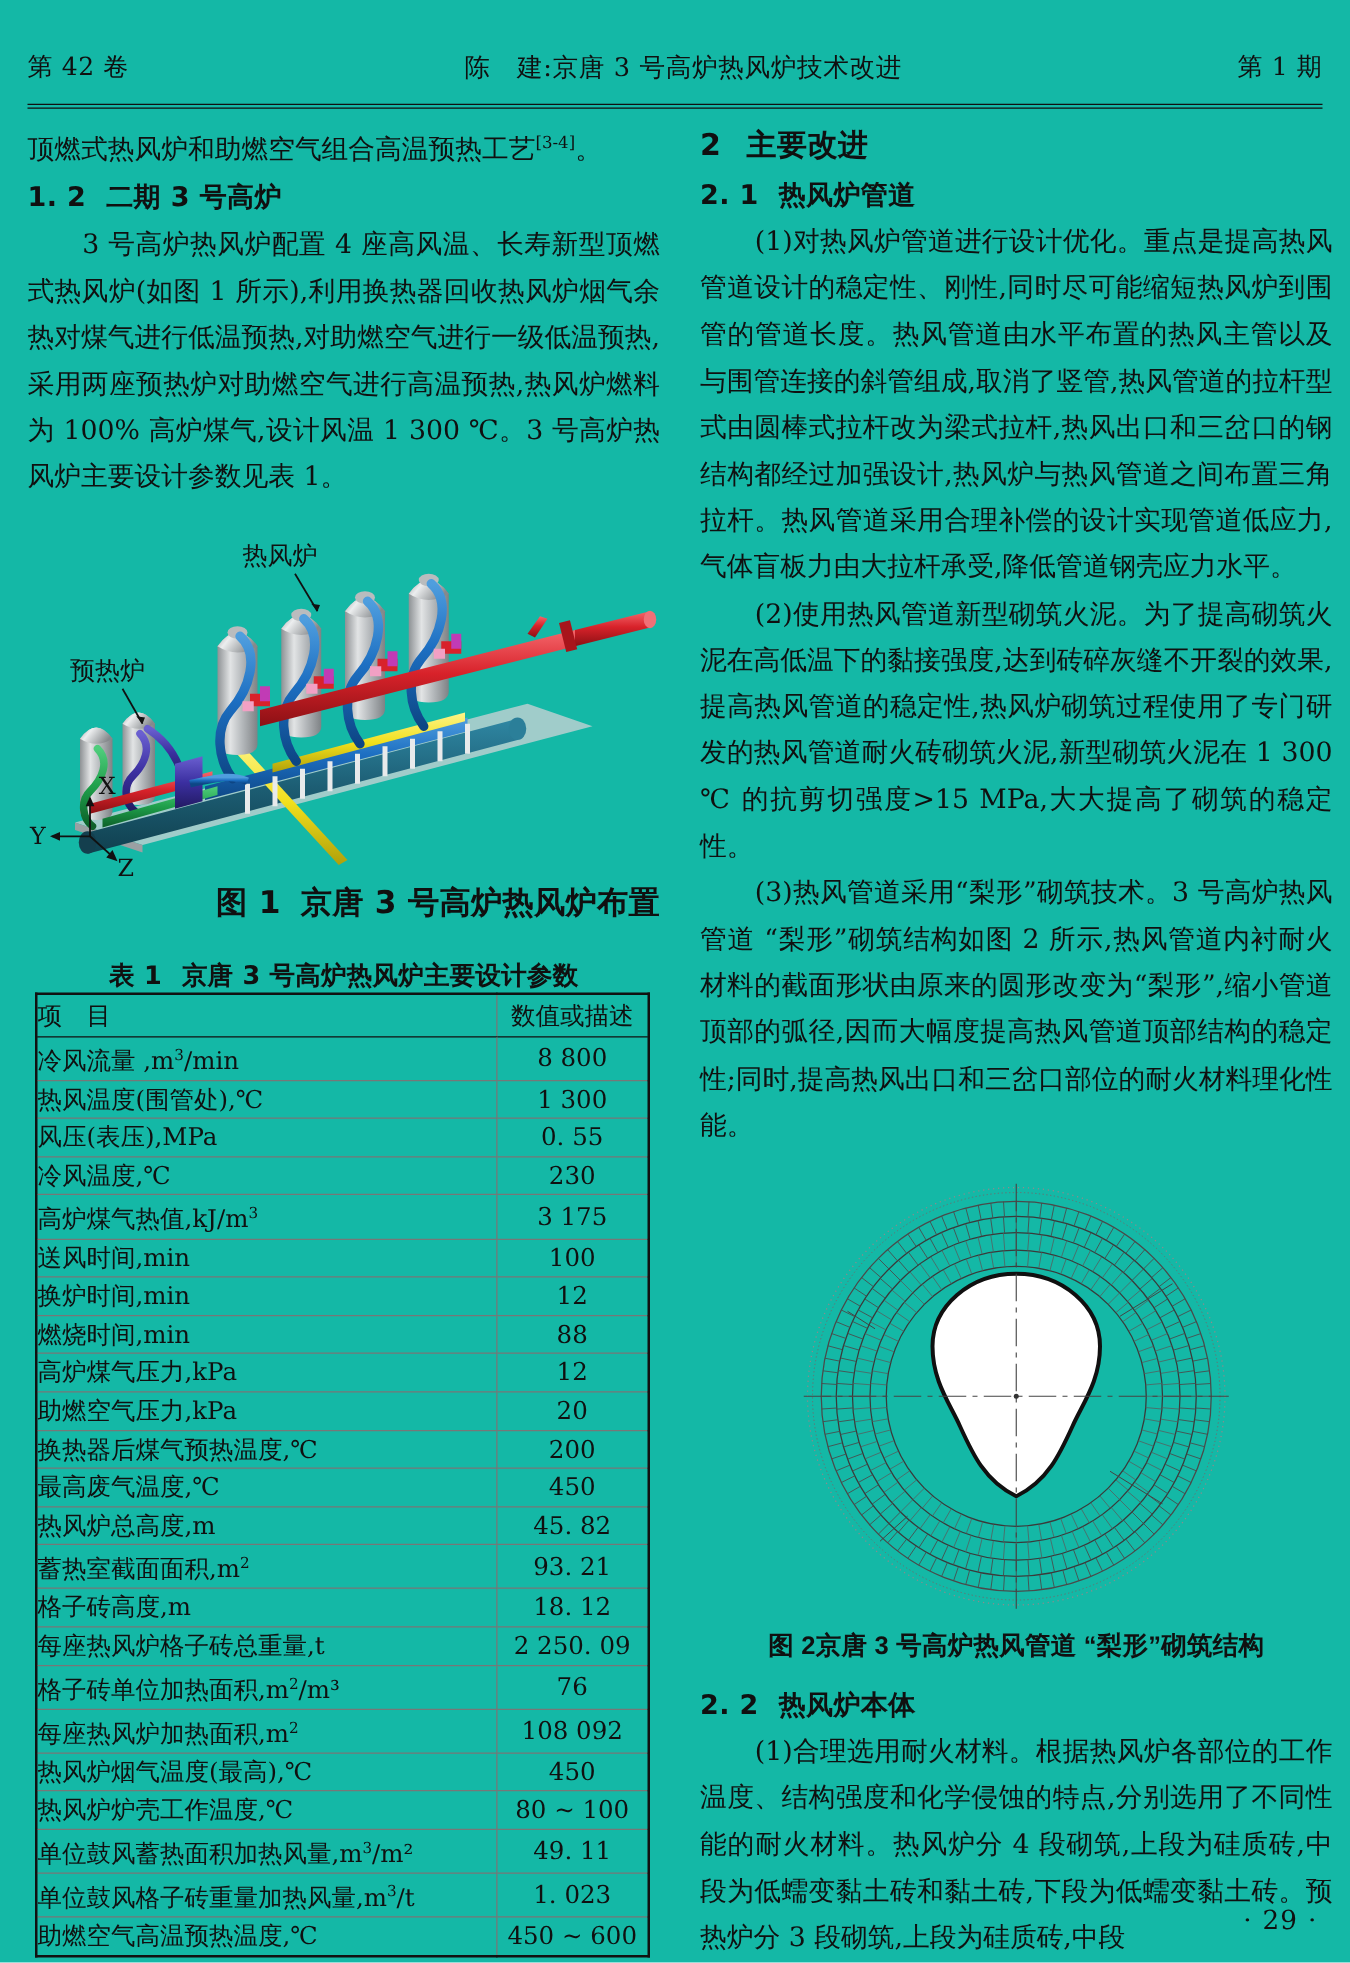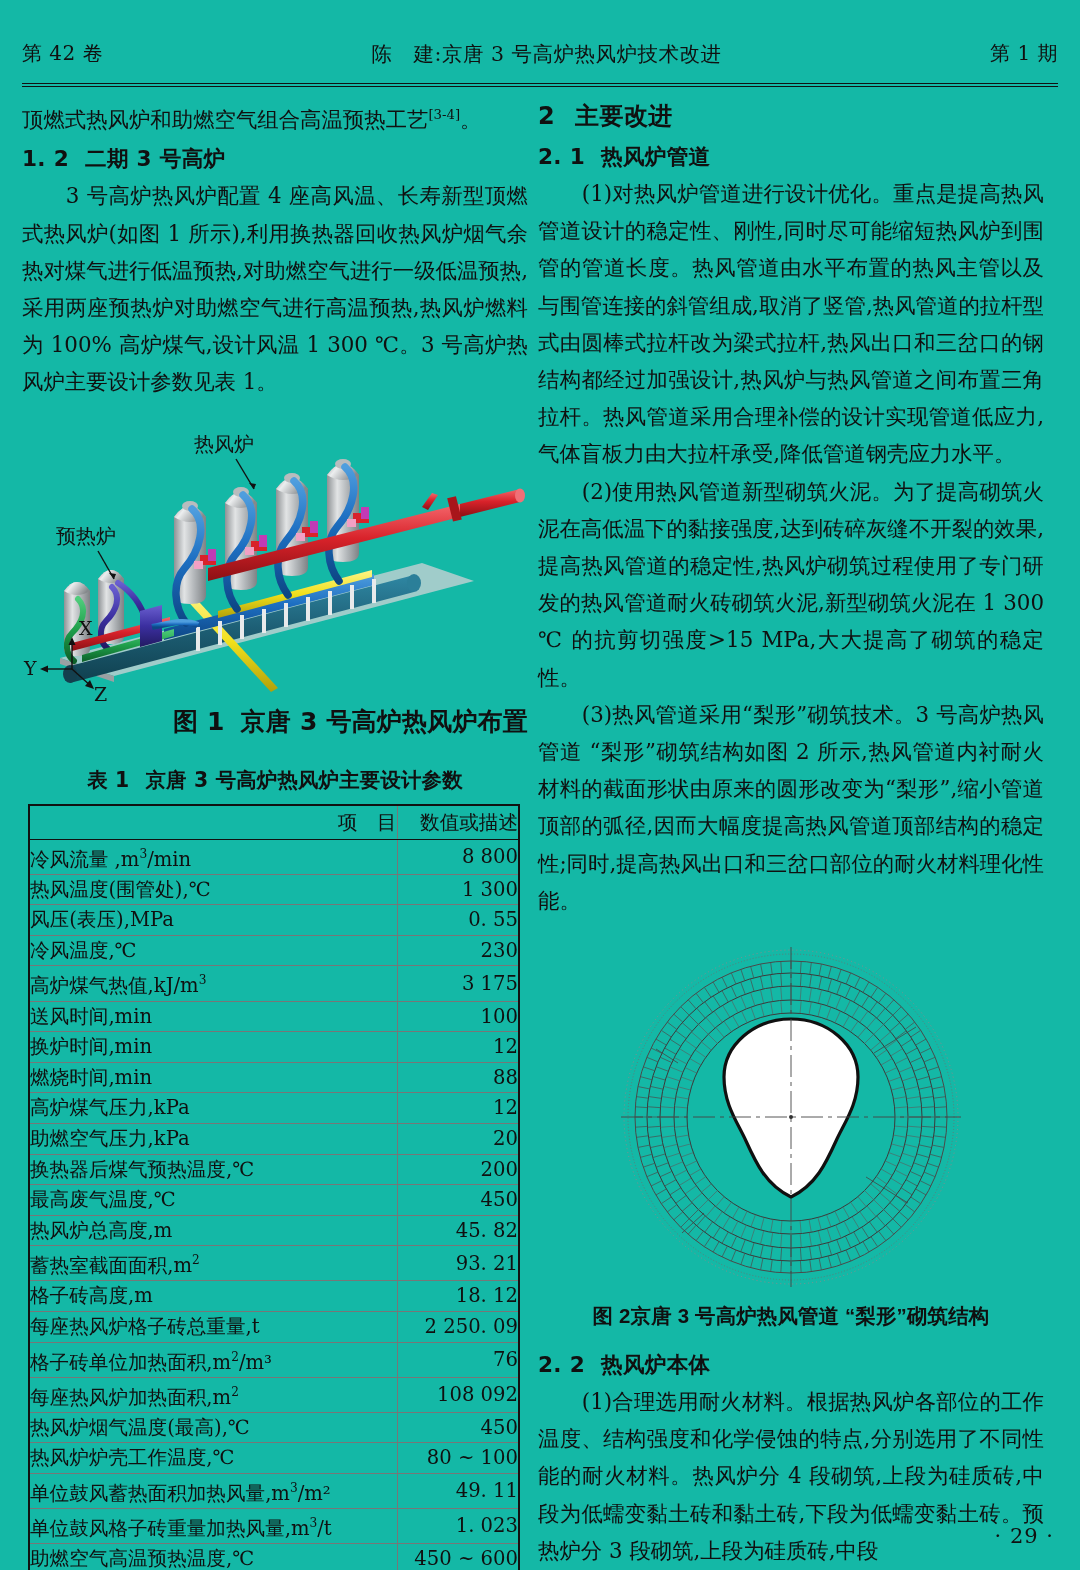--- a/index.html
+++ b/index.html
@@ -47,21 +47,21 @@
   }
 
   
   .cols {
     position: absolute;
     top: 96px;
     left: 22px;
     width: 1036px;
     height: 1420px;
     display: flex;
-    gap: 10px;
+    gap: 32px;
   }
   .col { width: 506px; position: relative; }
 
   p.body {
     font-size: 21.4px;
     line-height: 37.2px;
     text-align: justify;
     text-justify: inter-ideograph;
     text-align-last: left;
     letter-spacing: 0px;
@@ -105,21 +105,20 @@
   }
   .fig-caption .fnum { margin-right: 16px; }
 
   
   .tbl-title {
     font-family: "DejaVu Sans", "Liberation Sans", sans-serif;
     font-weight: bold;
     font-size: 20.4px;
     text-align: center;
     margin-top: 28px;
-    margin-bottom: 10px;
     letter-spacing: 0.2px;
   }
   .tbl-title .tnum { margin-right: 16px; }
   table.params {
     width: 492px;
     margin-left: 6px;
     border-collapse: collapse;
     font-size: 19.6px;
     border-top: 2.2px solid #111;
     border-bottom: 2.2px solid #111;
@@ -138,23 +137,23 @@
     border-bottom: 1.6px solid #111;
     text-align: center;
     height: 33px;
     line-height: 33px;
   }
   table.params th.c-item, table.params td.c-item {
     border-right: 1.3px solid #777;
     text-align: left;
     white-space: nowrap;
   }
-  table.params th.c-item { text-align: right; padding-left: 16px; }
+  table.params th.c-item { text-align: left; padding-left: 0; }
   table.params td.c-val, table.params th.c-val {
-    text-align: right;
+    text-align: center;
     width: 122px;
     white-space: nowrap;
     margin-left: 20px;
   }
 
   
   .fig2-wrap {
     position: relative;
     width: 506px;
     height: 355px;

